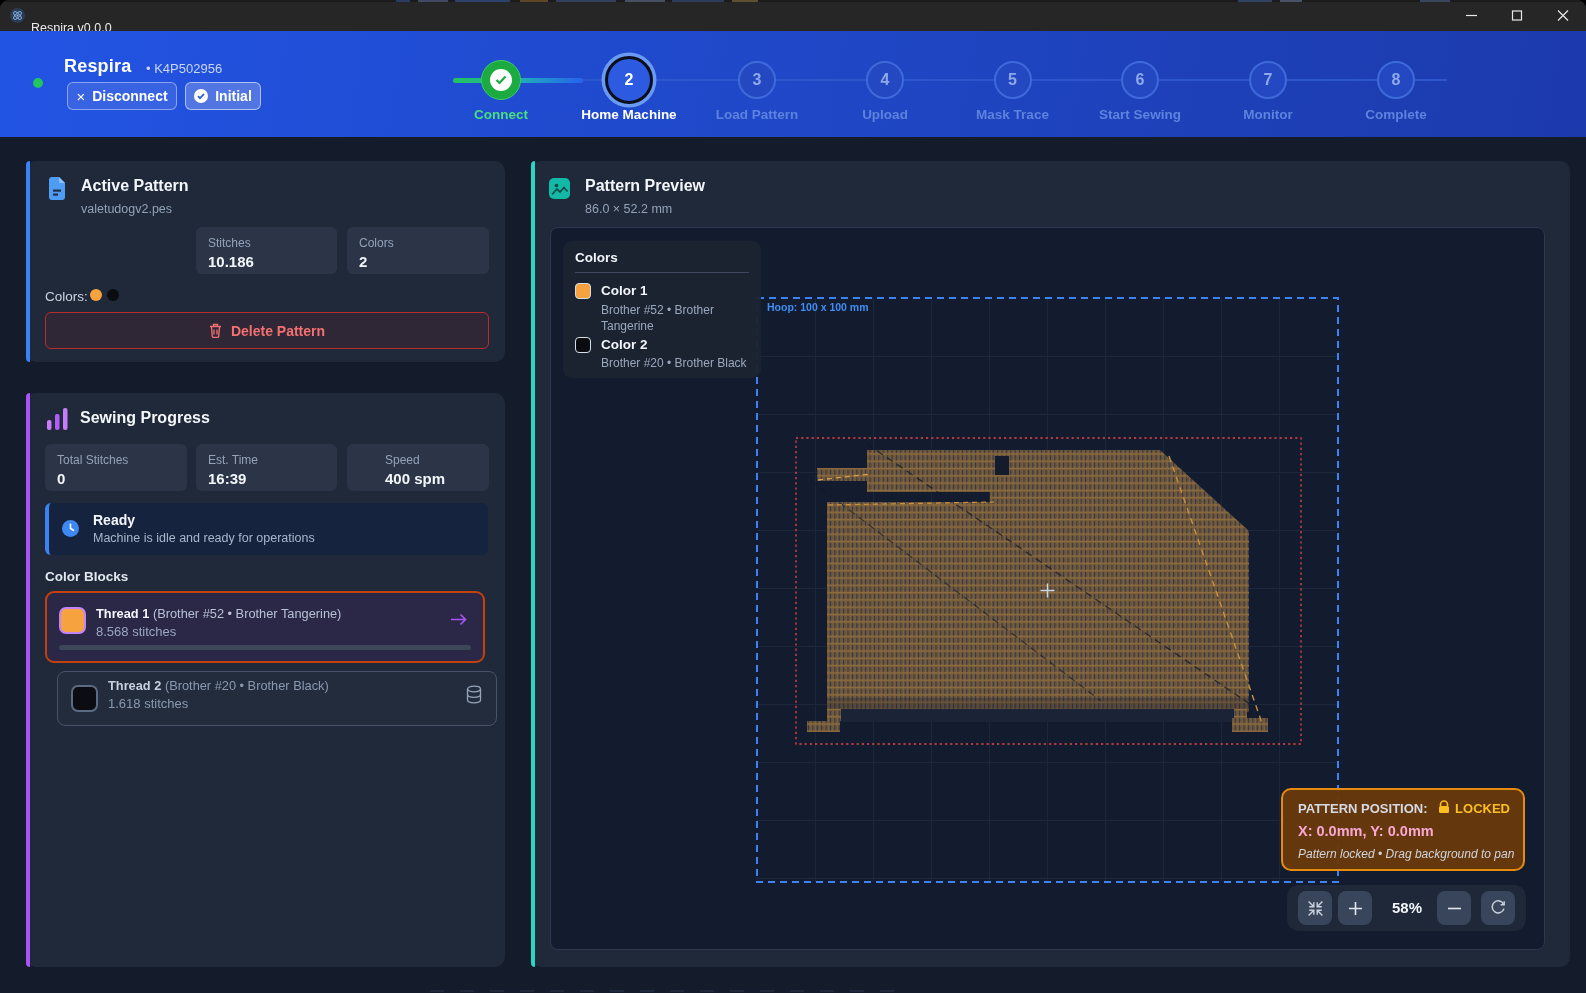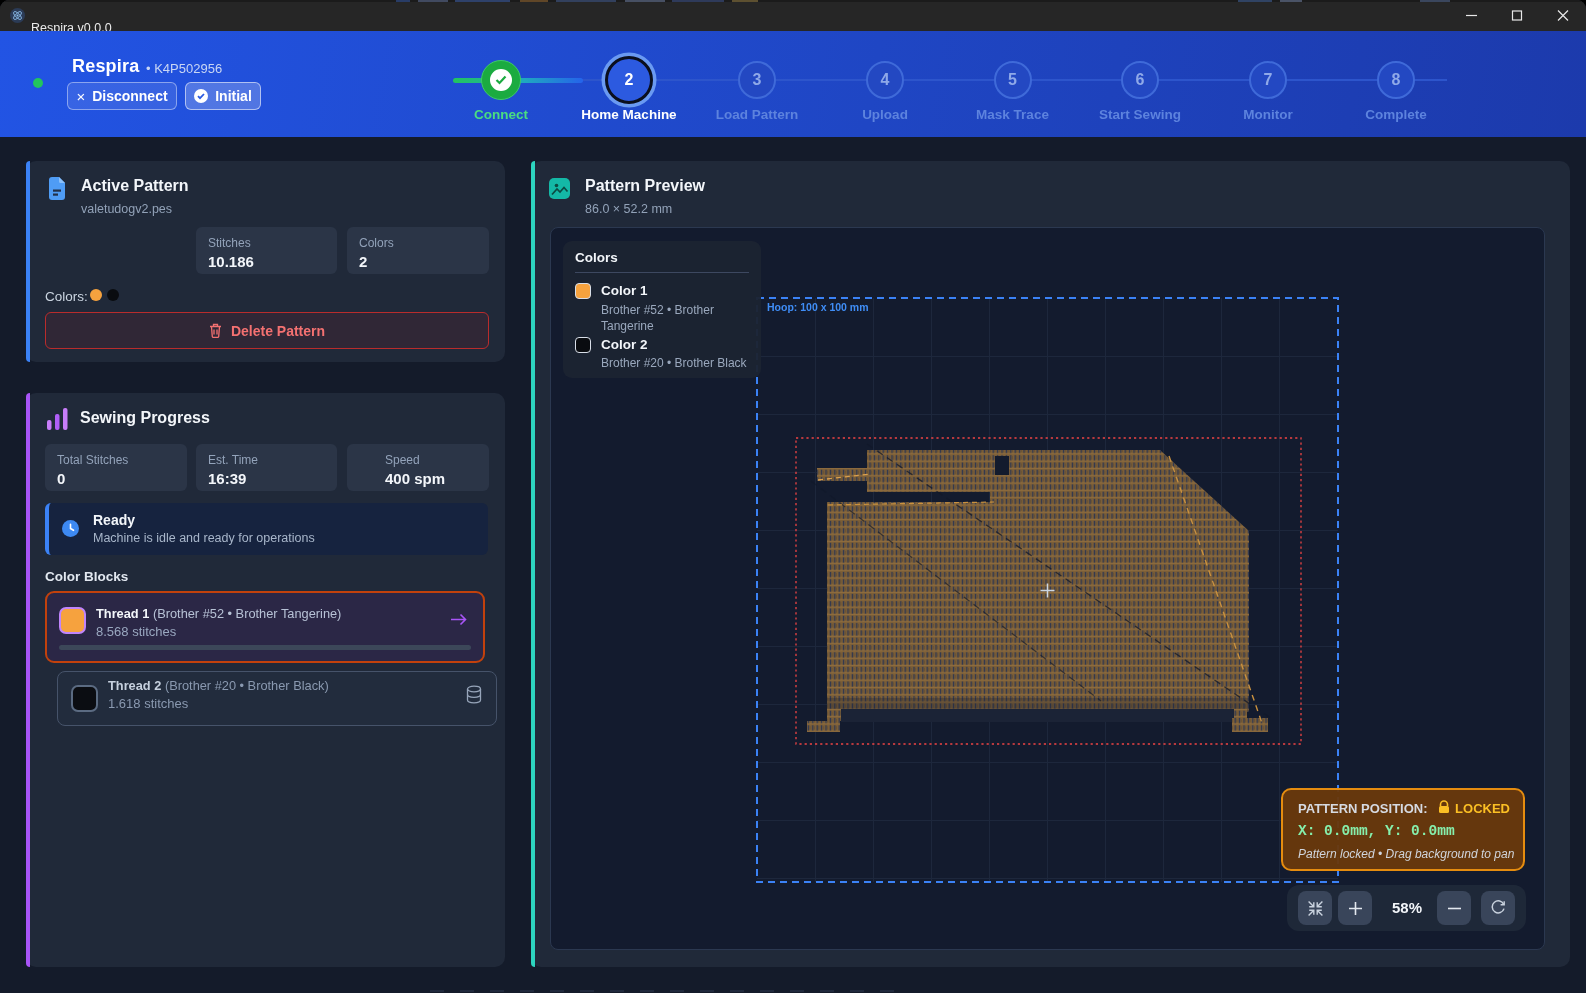--- a/index.html
+++ b/index.html
@@ -11,21 +11,21 @@
 #titlebar { position:absolute; left:0; top:0; width:1586px; height:31px; background:#262626; }
 #topsliver { position:absolute; left:0; top:0; width:1586px; height:2px; background:#1b1b1b; }
 .sl { position:absolute; top:0; height:2px; opacity:0.4; }
 #appicon { position:absolute; left:10px; top:8px; width:15px; height:15px; border-radius:50%; background:#2b3b56; }
 #apptitle { position:absolute; left:31px; top:9px; font-size:12.5px; color:#eaeaea;margin-top:12px; }
 .winbtn { position:absolute; top:0; width:46px; height:31px; }
 
 #header { position:absolute; left:0; top:31px; width:1586px; height:106px;
   background:linear-gradient(100deg,#2254e4 0%, #1f46c4 55%, #1c3aac 100%); }
 #greendot { position:absolute; left:33px; top:47px; width:10px; height:10px; border-radius:50%; background:#22c55e; }
-#brand { position:absolute; left:72px; top:25px; font-size:18px; font-weight:bold; color:#fff; letter-spacing:0.2px; }
+#brand { position:absolute; left:64px; top:25px; font-size:18px; font-weight:bold; color:#fff; letter-spacing:0.2px; }
 #serial { position:absolute; left:146px; top:30px; font-size:13px; color:#c9d6f4; }
 .hbtn { position:absolute; top:51px; height:28px; border-radius:6px; font-size:14px; font-weight:bold; color:#fff;
   display:flex; align-items:center; justify-content:center; gap:7px; }
 #btn-disc { left:67px; width:110px; background:rgba(255,255,255,0.10); border:1px solid rgba(255,255,255,0.42); }
 #btn-init { left:185px; width:76px; background:rgba(255,255,255,0.22); border:1px solid rgba(255,255,255,0.55); }
 
 .stepline { position:absolute; top:48px; height:2px; background:#2d55cc; }
 .stepseg { position:absolute; top:46.5px; height:5px; border-radius:3px; }
 .stepc { position:absolute; border-radius:50%; display:flex; align-items:center; justify-content:center; }
 .steplabel { position:absolute; top:76px; width:140px; text-align:center; font-size:13.5px; font-weight:bold; }
@@ -268,21 +268,21 @@
       <div class="abs" style="left:38px; top:115px; font-size:12px; white-space:nowrap; color:#9aa8bd;">Brother #20 • Brother Black</div>
     </div>
 
     <div class="abs" style="left:730px; top:560px; width:244px; height:83px; background:rgba(105,56,13,0.96); border:2px solid #e58c0f; border-radius:10px;">
       <div class="abs" style="left:15px; top:11px; font-size:13px; font-weight:bold; color:#d6dae2;">PATTERN POSITION:</div>
       <svg style="position:absolute;right:73px;top:10px" width="12" height="14" viewBox="0 0 12 14">
           <path d="M2.5 6V4.5a3.5 3.5 0 0 1 7 0V6" stroke="#fbbf24" stroke-width="1.6" fill="none"></path>
           <rect x="1" y="6" width="10" height="7" rx="1.5" fill="#fbbf24"></rect>
         </svg>
       <div class="abs" style="right:13px; top:11px; font-size:13px; font-weight:bold; color:#fbbf24;">LOCKED</div>
-      <div class="abs" style="left:15px; top:33px; font-size:14.5px; font-weight:bold; color:#86efac;font-family:Liberation Mono, monospace;">X: 0.0mm, Y: 0.0mm</div>
+      <div class="abs" style="left:15px; top:33px; font-size:14.5px; font-weight:bold; color:#f9a8d4;">X: 0.0mm, Y: 0.0mm</div>
       <div class="abs" style="left:15px; top:57px; font-size:12px; font-style:italic; color:#d0d5dd; white-space:nowrap;">Pattern locked • Drag background to pan</div>
     </div>
 
     <div class="abs" style="left:736px; top:657px; width:239px; height:46px; background:rgba(32,41,57,0.92); border-radius:12px;">
       <div class="abs zbtn" style="left:11px; top:6px;">
         <svg width="17" height="17" viewBox="0 0 17 17" stroke="#c9d2de" stroke-width="1.4" fill="none">
             <path d="M6.8 2.2v4.6H2.2M1.6 1.6l5.2 5.2M10.2 14.8v-4.6h4.6M15.4 15.4l-5.2-5.2M10.2 2.2v4.6h4.6M15.4 1.6l-5.2 5.2M6.8 14.8v-4.6H2.2M1.6 15.4l5.2-5.2"></path>
           </svg>
       </div>
       <div class="abs zbtn" style="left:51px; top:6px;">

